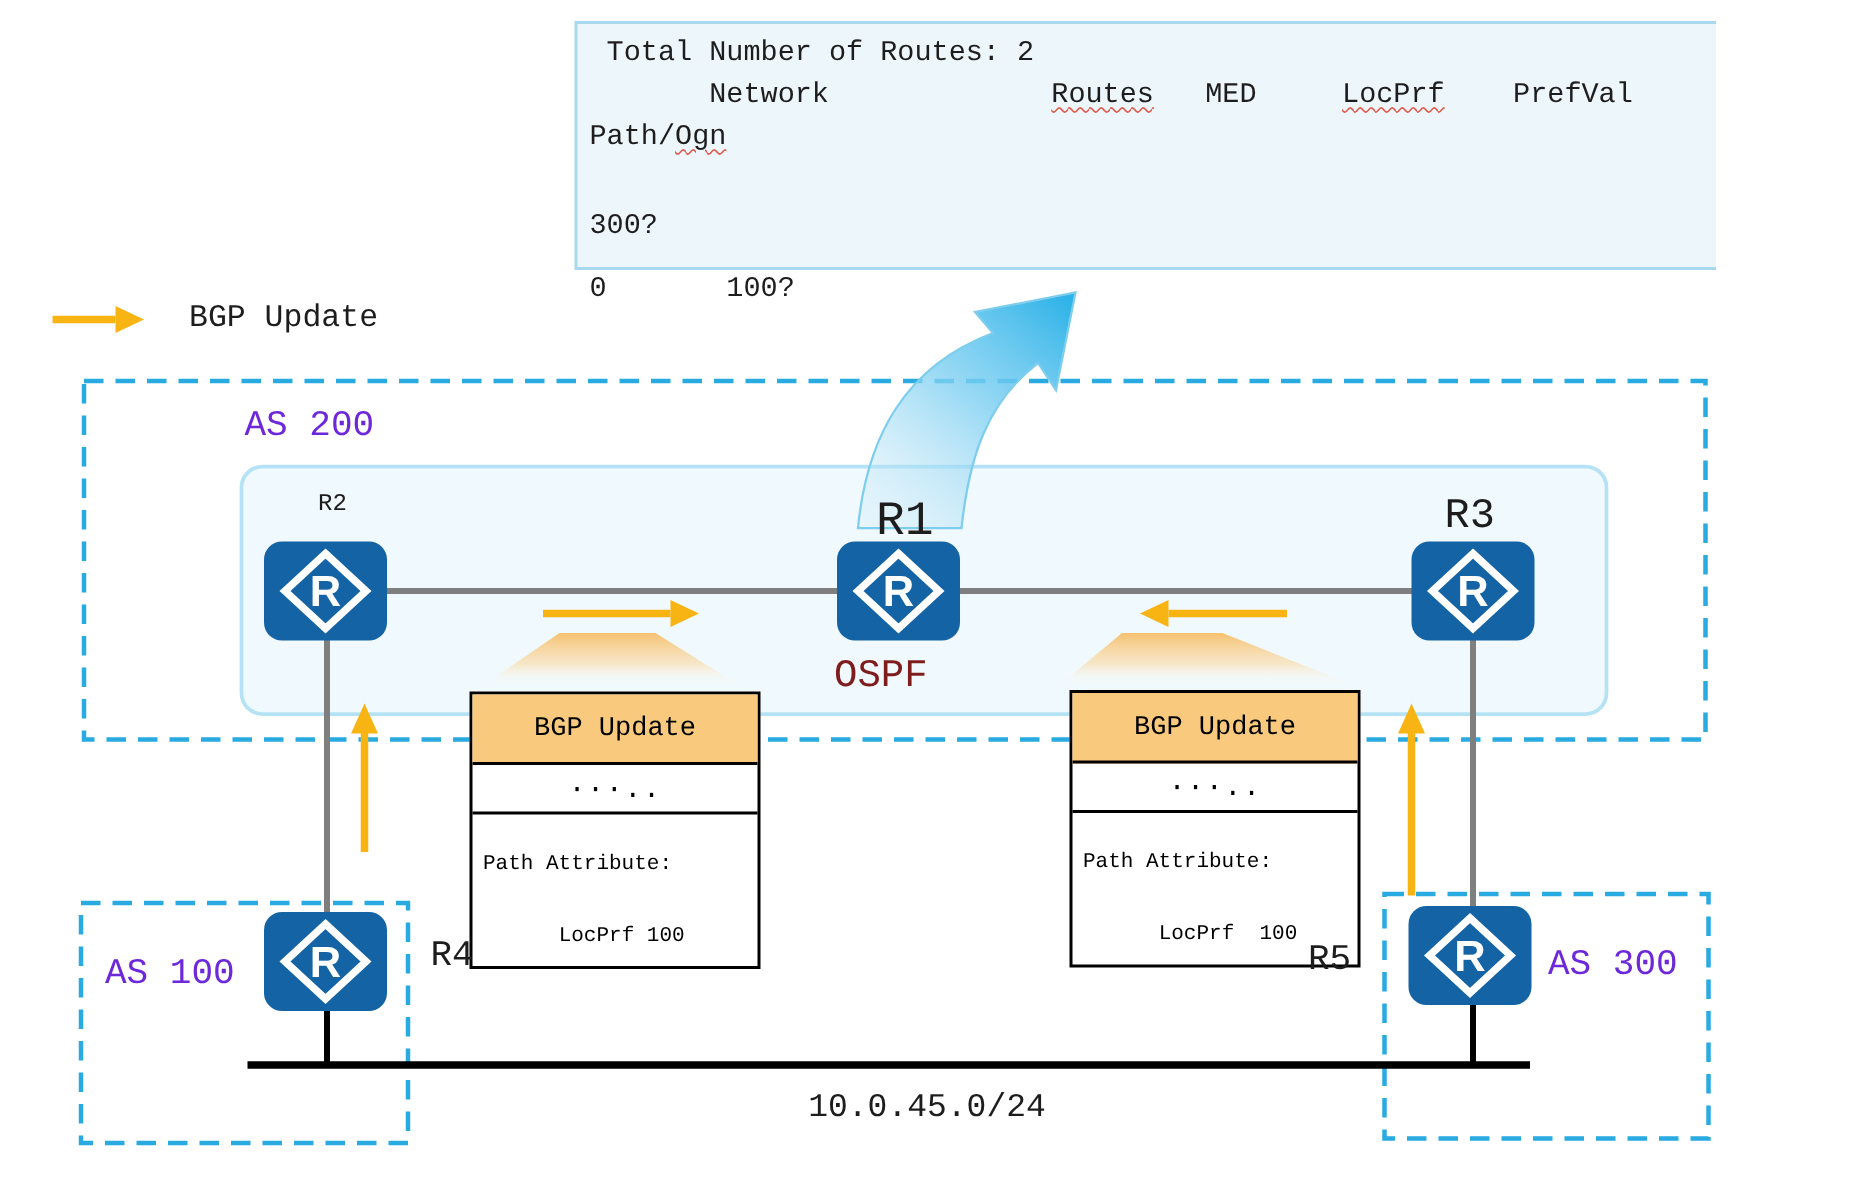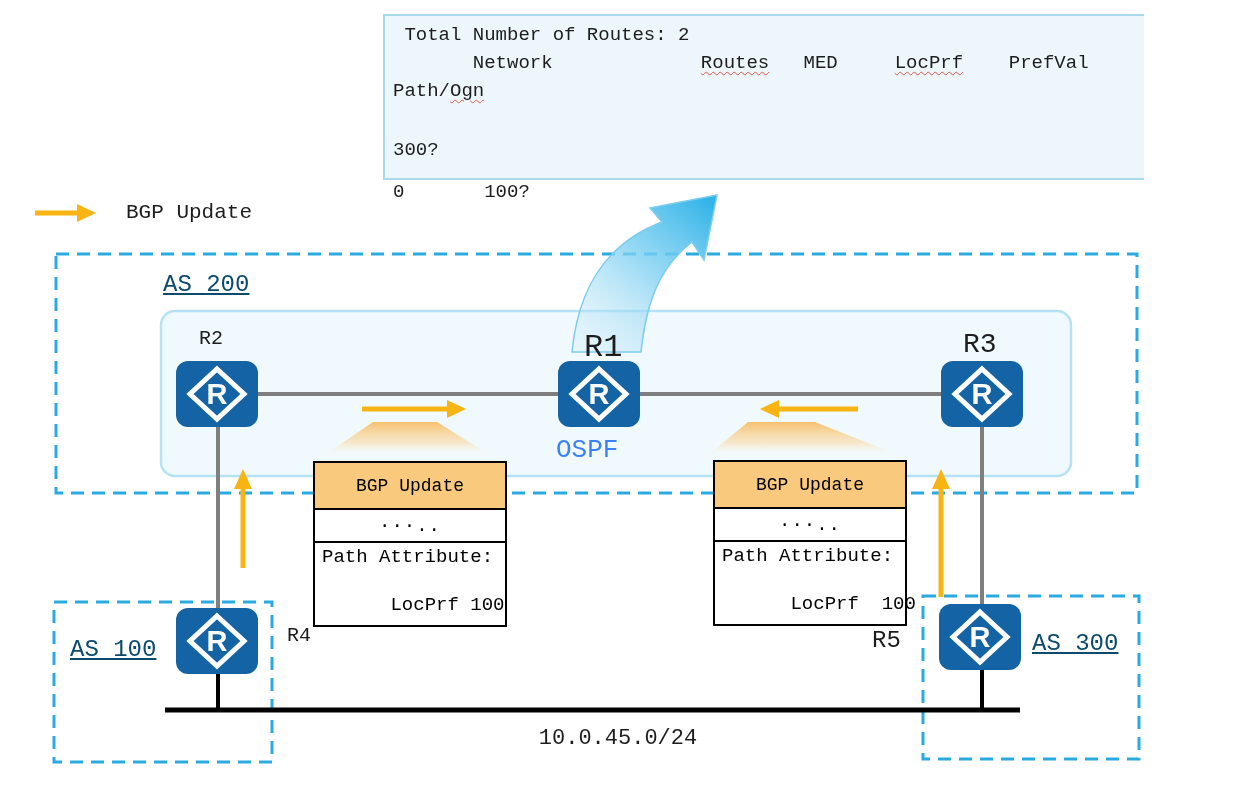--- a/index.html
+++ b/index.html
@@ -16,49 +16,49 @@
   .tline:nth-child(3){top:80px;}
   .tline:nth-child(4){top:139px;}
   .tline:nth-child(5){top:181px;}
   .tline:nth-child(6){top:208px;}
   .tline:nth-child(7){top:236px;}
   .tline .u{text-decoration:underline;text-decoration-style:wavy;text-decoration-color:#e05a4b;
             text-decoration-thickness:1px;text-underline-offset:3px;}
   .tline .r{color:#e8604f;font-weight:bold;}
   
   .lbl{position:absolute;white-space:pre;z-index:7;color:#1d1d1d;}
-  .lbl.gray{color:#0c4a6e;text-decoration:underline;}
-  .lbl.red{color:#3b82f6;}
+  .lbl.gray{color:#6d28d9;}
+  .lbl.red{color:#7f1d1d;}
   .legend-label{left:126px;top:201px;font-size:21px;}
   .as200-label{left:163px;top:271px;font-size:24px;}
   .as100-label{left:70px;top:636px;font-size:24px;}
   .as300-label{left:1032px;top:630px;font-size:24px;}
   .r1-label{left:584px;top:329px;font-size:32px;}
-  .r2-label{left:199px;top:327px;font-size:20px;}
+  .r2-label{left:212px;top:327px;font-size:16px;}
   .r3-label{left:963px;top:329px;font-size:28px;}
-  .r4-label{left:287px;top:624px;font-size:20px;}
+  .r4-label{left:287px;top:624px;font-size:24px;}
   .r5-label{left:872px;top:627px;font-size:24px;text-align:center;}
   .ospf-label{left:556px;top:435px;font-size:26px;}
   .net-label{left:383px;top:726px;width:470px;text-align:center;font-size:22px;}
   
   .router{position:absolute;z-index:6;}
   .router.r1{left:557px;top:360px;}
   .router.r2{left:175px;top:360px;}
   .router.r3{left:940px;top:360px;}
   .router.r4{left:175px;top:607px;}
   .router.r5{left:938px;top:603px;}
   
   .pkt{position:absolute;width:190px;border:2px solid #000;background:#fff;z-index:6;}
   .pkt.left{left:313px;top:461px;}
   .pkt.right{left:713px;top:460px;}
   .pkt-h{height:45px;background:#f9ca7d;border-bottom:2px solid #000;
          display:flex;align-items:center;justify-content:center;font-size:18px;}
   .pkt-m{height:31px;border-bottom:2px solid #000;
          display:flex;align-items:center;justify-content:center;font-size:19px;letter-spacing:1px;}
-  .pkt-b{padding:2px 7px 8px;font-size:19px;line-height:24px;white-space:pre;}
+  .pkt-b{padding:21px 7px 8px;font-size:14px;line-height:24px;white-space:pre;}
 </style>
 </head>
 <body>
 
 <div class="canvas">
 
   <svg id="diagram-layer" width="1249" height="785" viewBox="0 0 1249 785">
     <defs>
       <linearGradient id="trapGrad" x1="0" y1="0" x2="0" y2="1">
         <stop offset="0" stop-color="#f6be68" stop-opacity="0.95"></stop>

